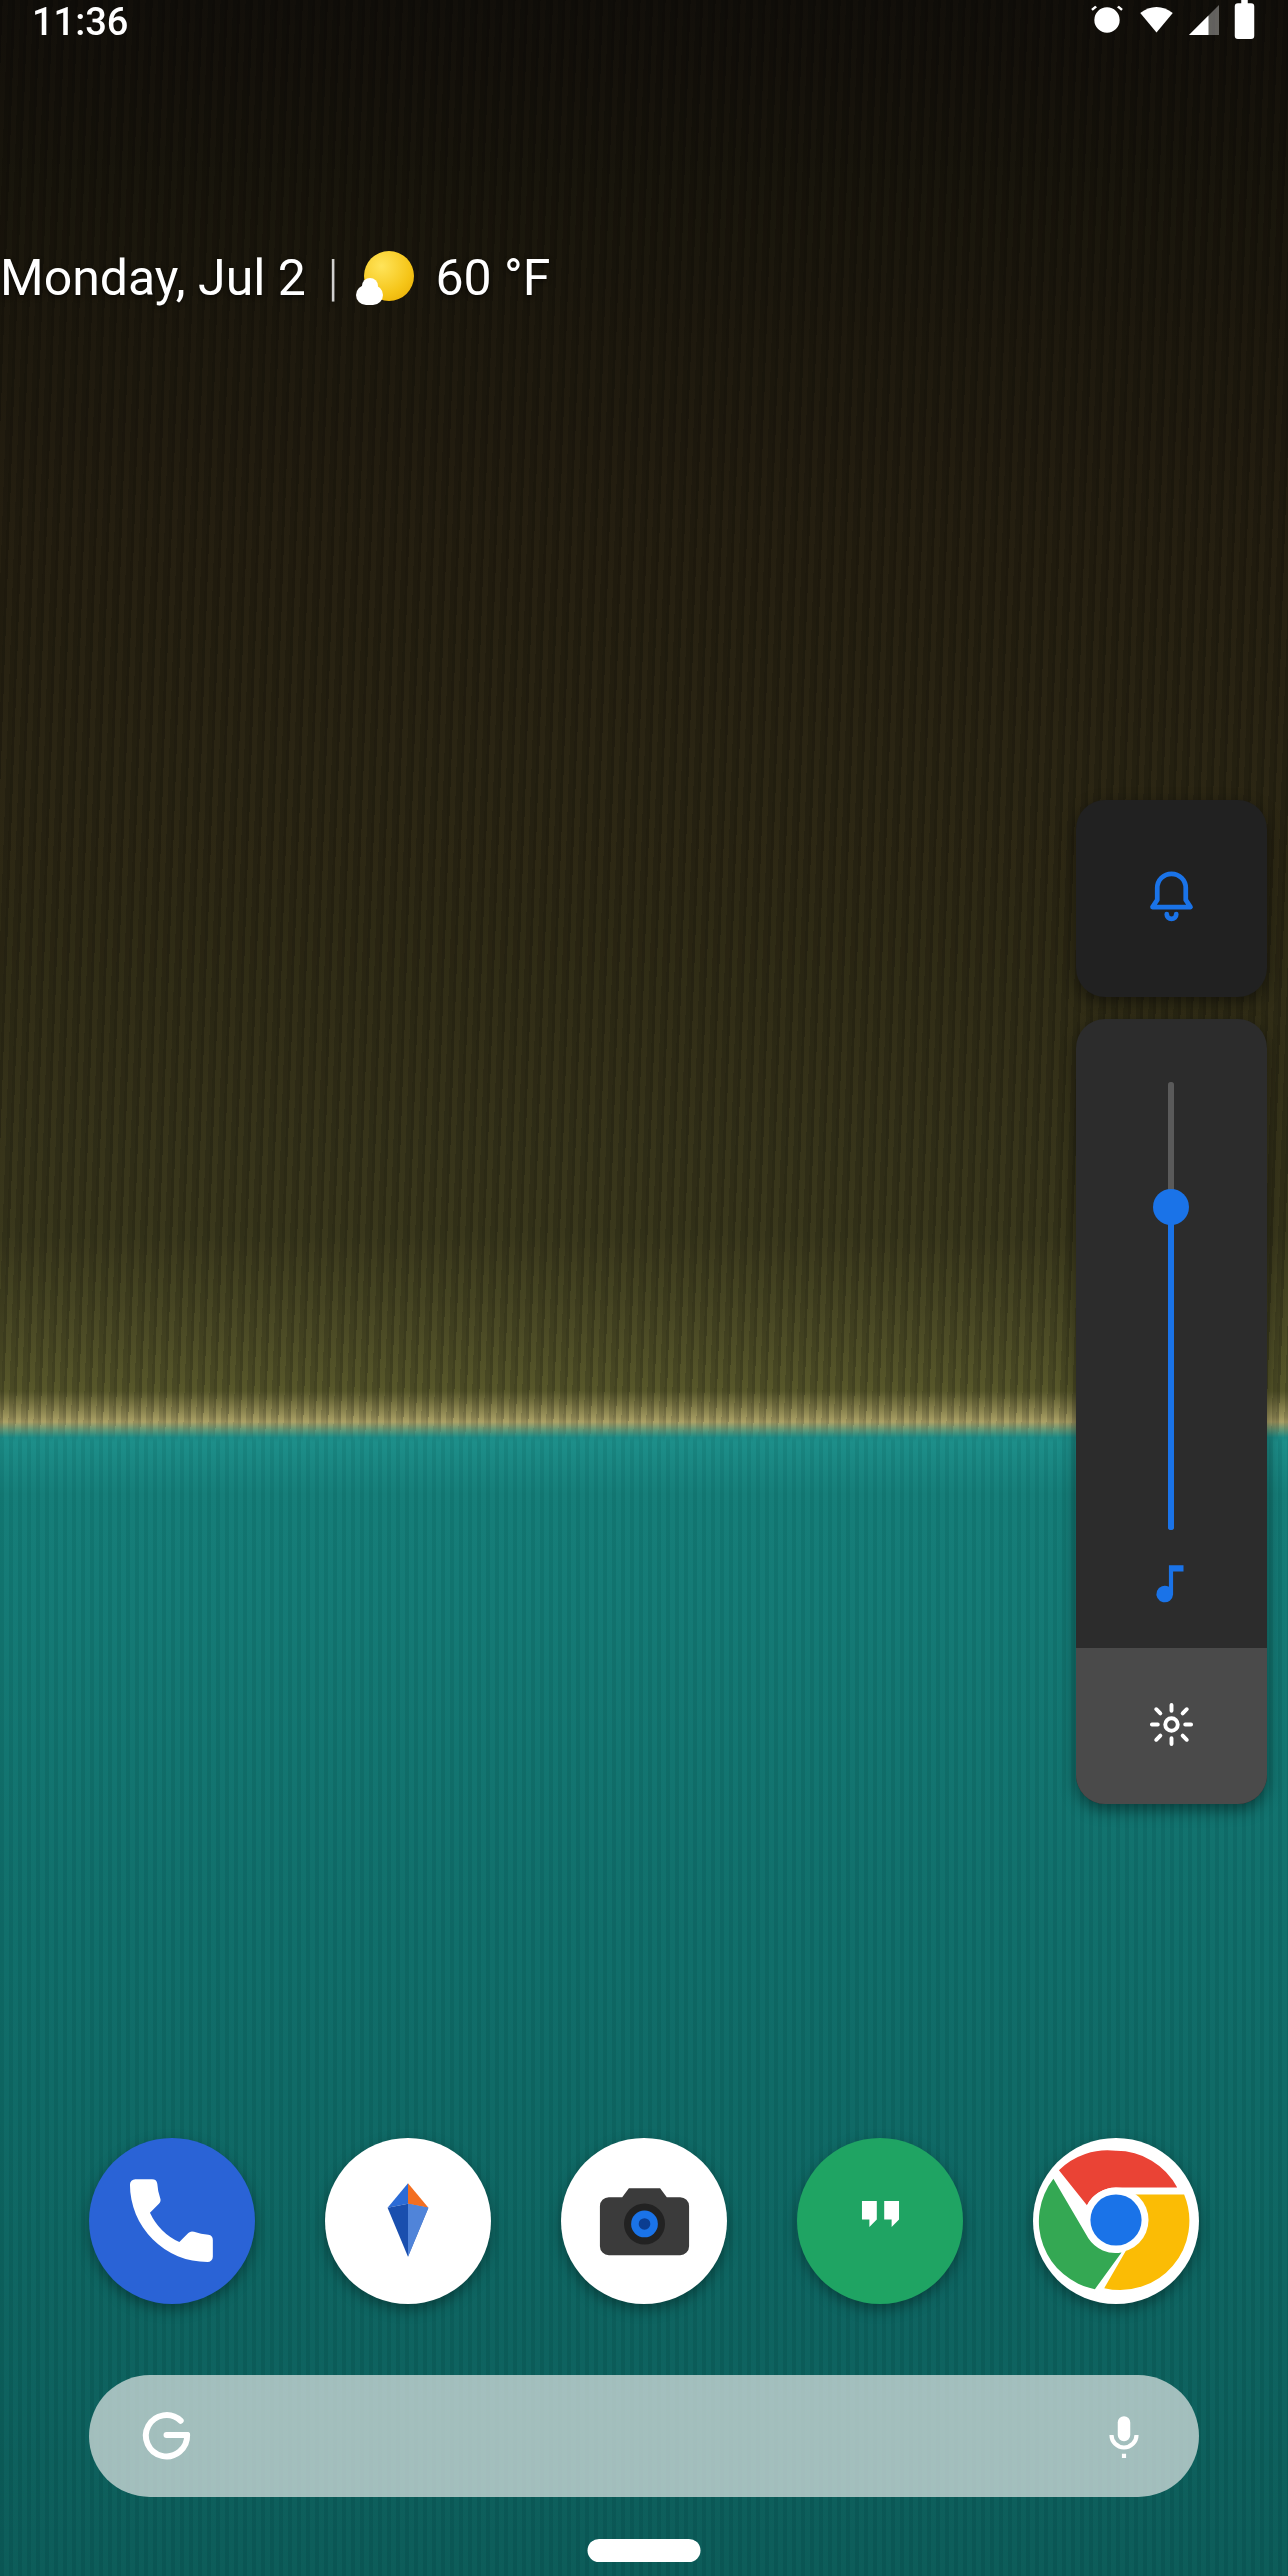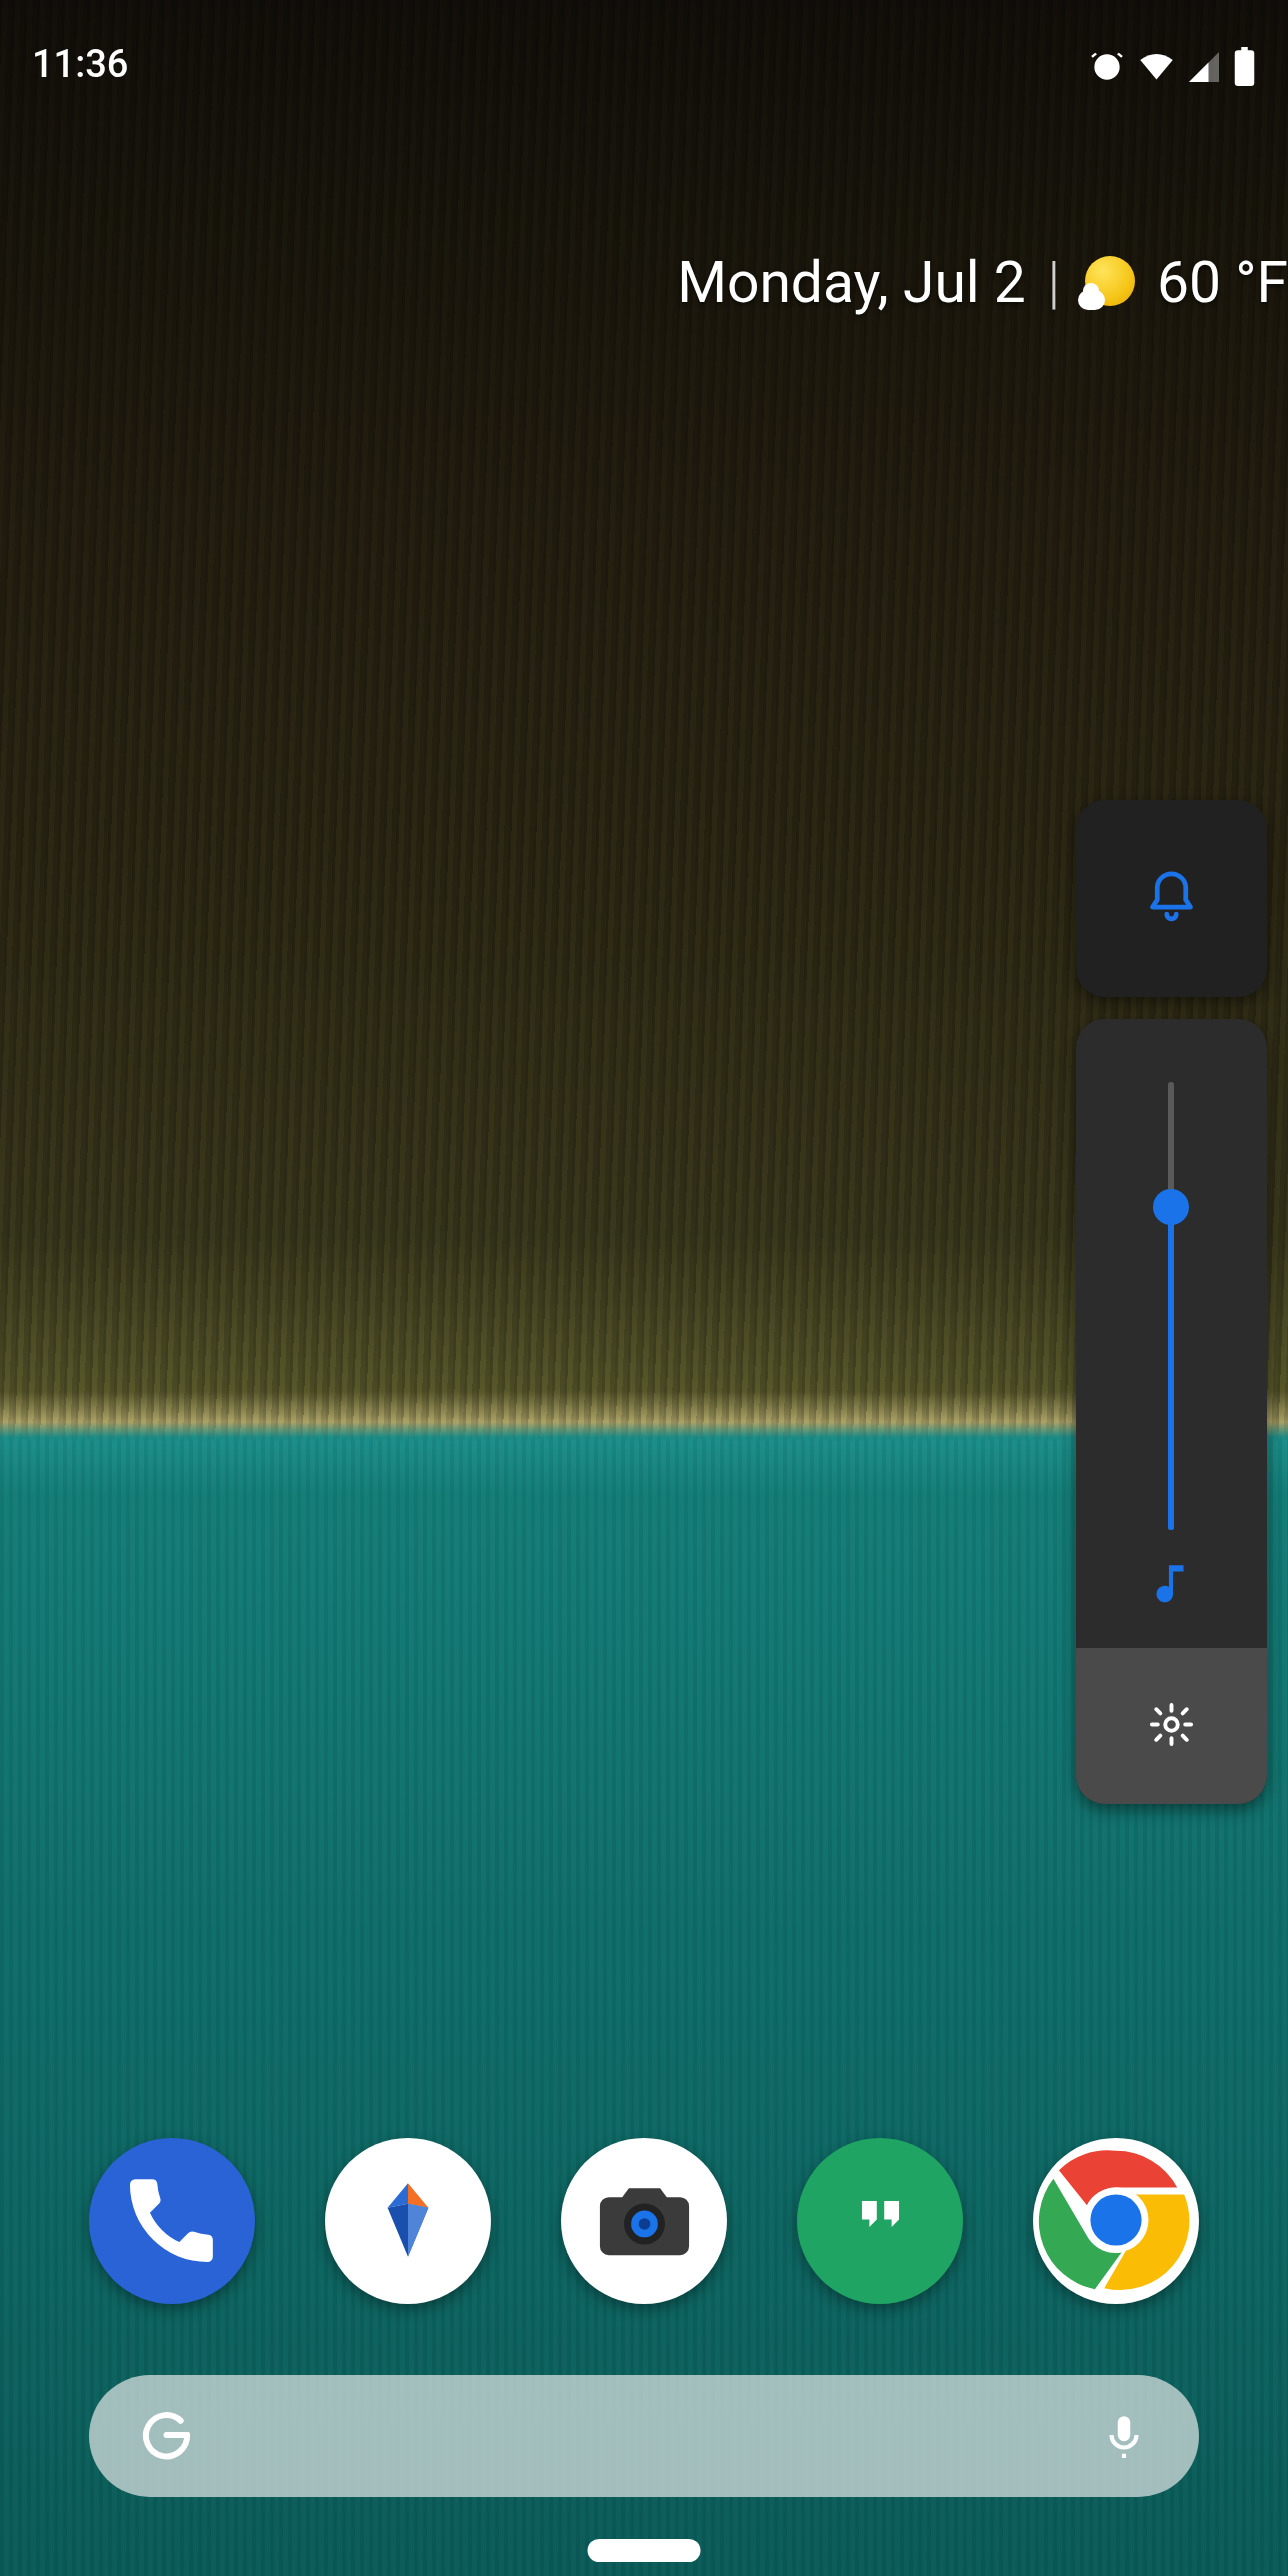--- a/index.html
+++ b/index.html
@@ -54,33 +54,33 @@
         rgba(255,255,255,0.02) 3.6px 9px);
     mask: linear-gradient(to bottom, transparent 0 55.5%, #000 56% 100%);
     -webkit-mask: linear-gradient(to bottom, transparent 0 55.5%, #000 56% 100%);
     opacity: 0.45;
   }
 
   
   .status-bar {
     position: absolute; top: 0; left: 0; right: 0;
     height: 86px;
-    display: flex; align-items: flex-end; justify-content: space-between;
+    display: flex; align-items: flex-start; justify-content: space-between;
     padding: 0 32px;
     font-size: 38px; font-weight: 500;
   }
   .status-right { display: flex; align-items: center; gap: 10.7px; }
   .status-right svg { display: block; }
 
   
   .glance {
     position: absolute; top: 249px; left: 0; right: 0;
-    display: flex; align-items: center; justify-content: flex-end;
+    display: flex; align-items: center; justify-content: flex-start;
     gap: 21.5px;
-    font-size: 57px; font-weight: 400;
+    font-size: 50px; font-weight: 400;
     text-shadow: 0 1.8px 5.4px rgba(0,0,0,0.6);
   }
   .glance .divider { opacity: 0.8; font-weight: 300; }
   .weather-icon { width: 54px; height: 54px; position: relative; }
   .weather-sun { position:absolute; width: 50px; height:50px; right:0; top:0; border-radius:50%; background: radial-gradient(circle at 35% 30%, #ffe45a, #f5c518 60%, #e6a800); }
   .weather-cloud { position:absolute; width: 27px; height: 19.7px; left:-3.6px; bottom:0; background:#fff; border-radius: 10.7px; }
   .weather-cloud::before { content:""; position:absolute; width:16px; height:16px; border-radius:50%; background:#fff; top:-7.2px; left:5.4px; }
 
   
   .volume-panel {

